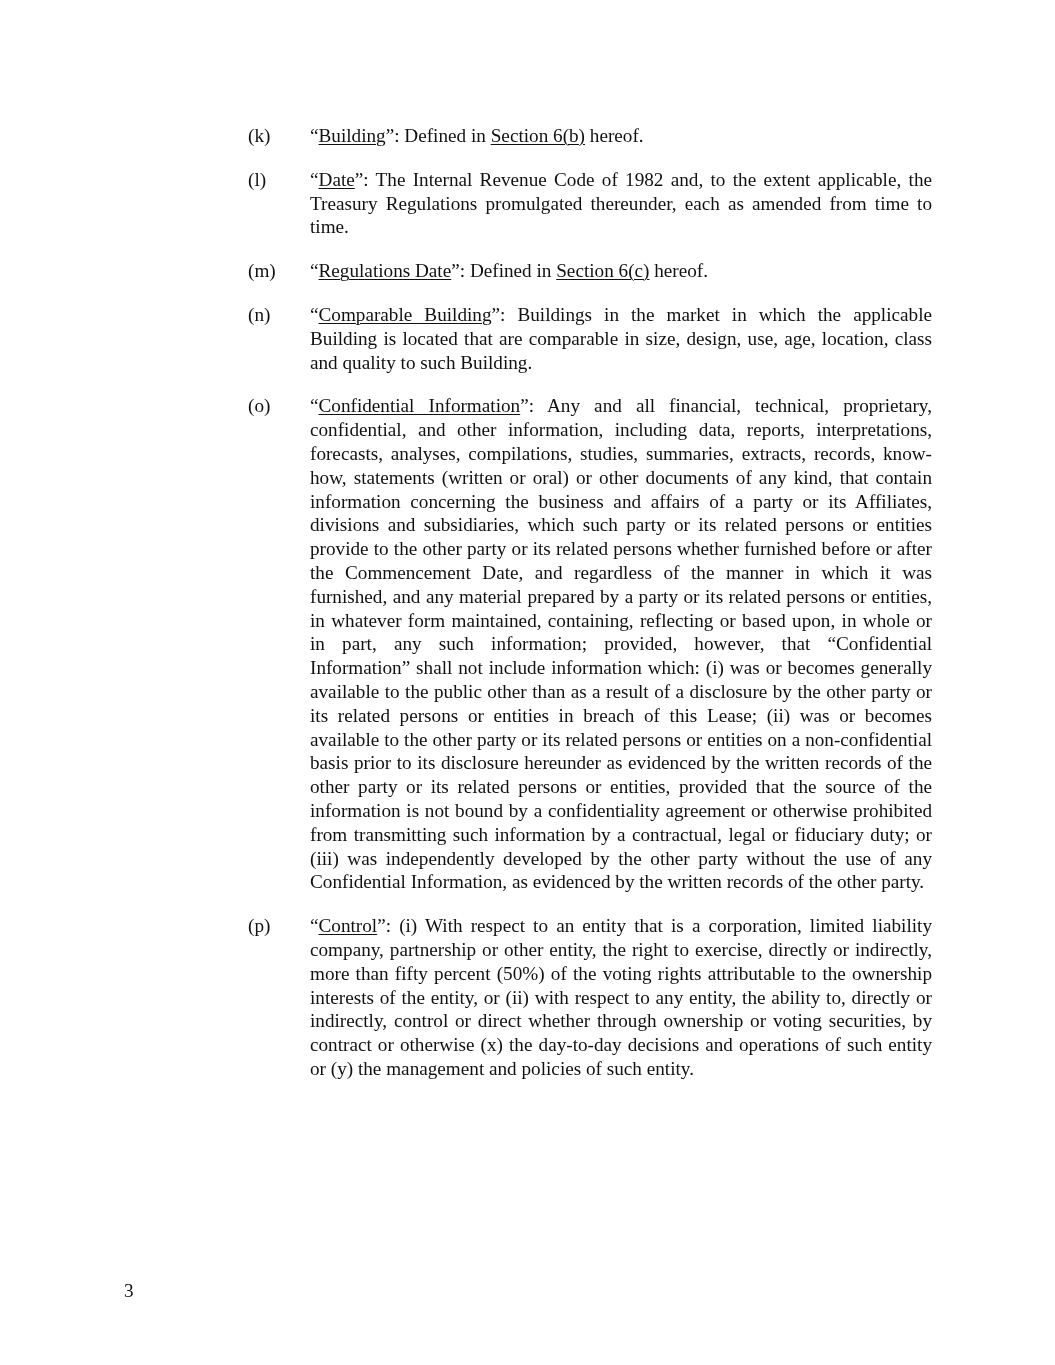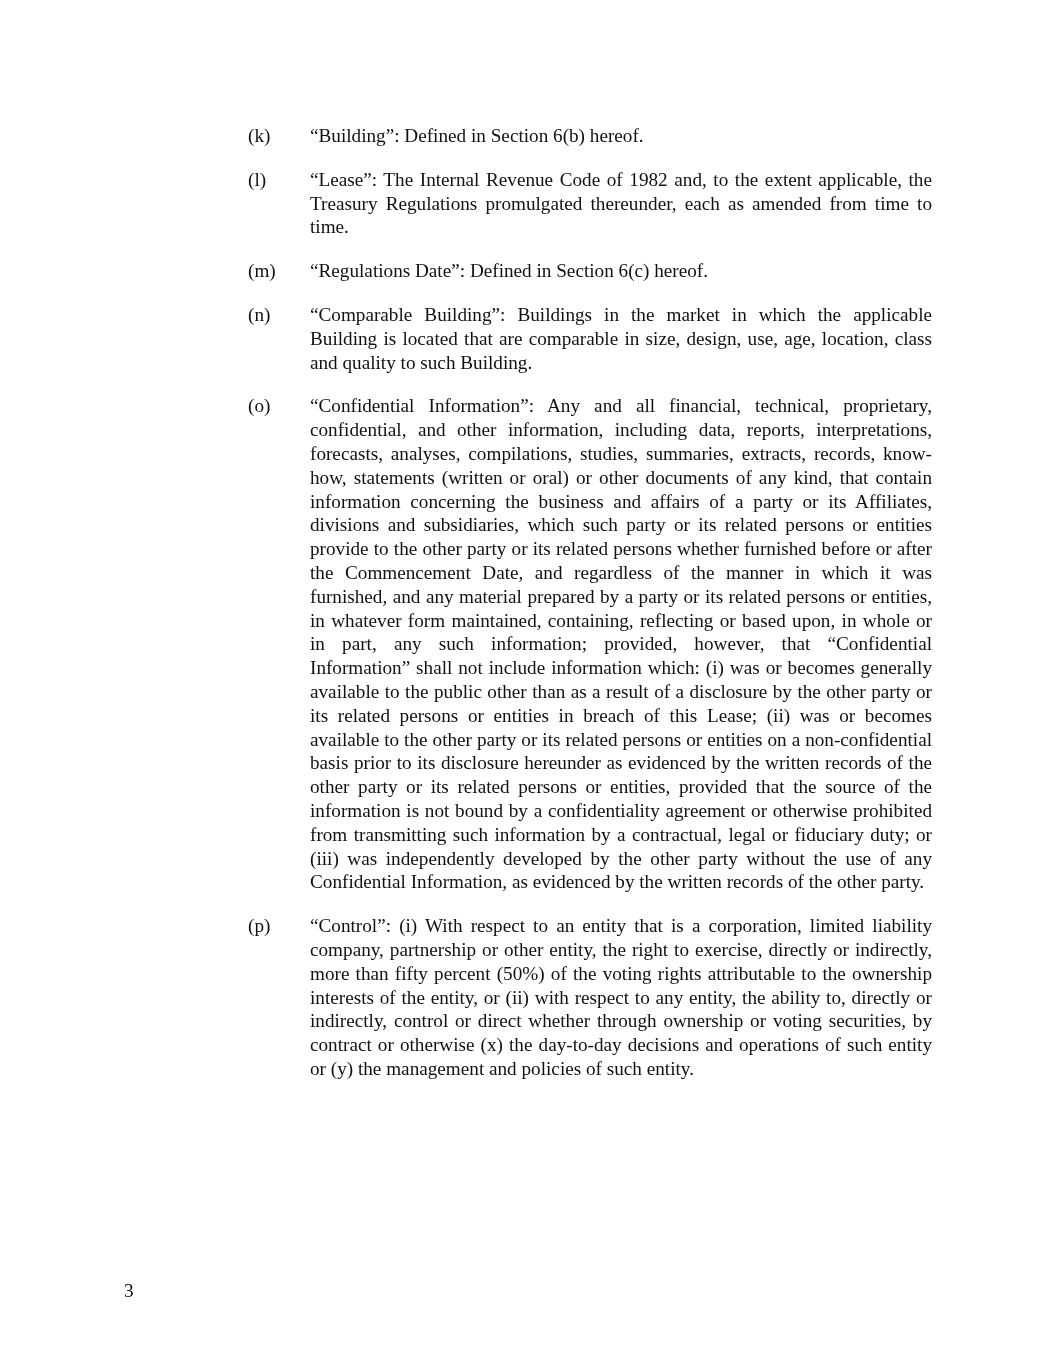--- a/index.html
+++ b/index.html
@@ -6,37 +6,37 @@
   body {
     width: 1055px; height: 1365px; position: relative; overflow: hidden;
     font-family: "Liberation Serif", "DejaVu Serif", serif;
     color: #111111;
   }
   .page { position: absolute; left: 0; top: 0; width: 1055px; height: 1365px; }
   .defs { position: absolute; left: 248px; top: 124px; width: 684px; }
   .def { display: flex; margin-bottom: 20px; font-size: 19.2px; line-height: 23.8px; }
   .def .label { width: 62px; flex: 0 0 62px; }
   .def .body { flex: 1; text-align: justify; text-align-last: left; }
-  .u { text-underline-offset: 2px; text-decoration-thickness: 1px; }
+  .u { text-decoration: underline; text-underline-offset: 2px; text-decoration-thickness: 1px; }
   .page-number { position: absolute; left: 124px; top: 1280px; font-size: 19.2px; }
 </style>
 </head>
 <body>
 
 <div class="page">
   <div class="defs">
 
     <div class="def">
       <span class="label">(k)</span>
       <span class="body"><span>“</span><span class="u">Building</span><span>”:  </span><span>Defined in </span><span class="u">Section 6(b)</span><span> hereof.</span></span>
     </div>
 
     <div class="def">
       <span class="label">(l)</span>
-      <span class="body"><span>“</span><span class="u">Lease</span><span>”:  </span><span>The Internal Revenue Code of 1982 and, to the extent applicable, the Treasury Regulations promulgated thereunder, each as amended from time to time.</span></span>
+      <span class="body"><span>“</span><span class="u">Date</span><span>”:  </span><span>The Internal Revenue Code of 1982 and, to the extent applicable, the Treasury Regulations promulgated thereunder, each as amended from time to time.</span></span>
     </div>
 
     <div class="def">
       <span class="label">(m)</span>
       <span class="body"><span>“</span><span class="u">Regulations Date</span><span>”:  </span><span>Defined in </span><span class="u">Section 6(c)</span><span> hereof.</span></span>
     </div>
 
     <div class="def">
       <span class="label">(n)</span>
       <span class="body"><span>“</span><span class="u">Comparable Building</span><span>”:  </span><span>Buildings in the market in which the applicable Building is located that are comparable in size, design, use, age, location, class and quality to such Building.</span></span>

